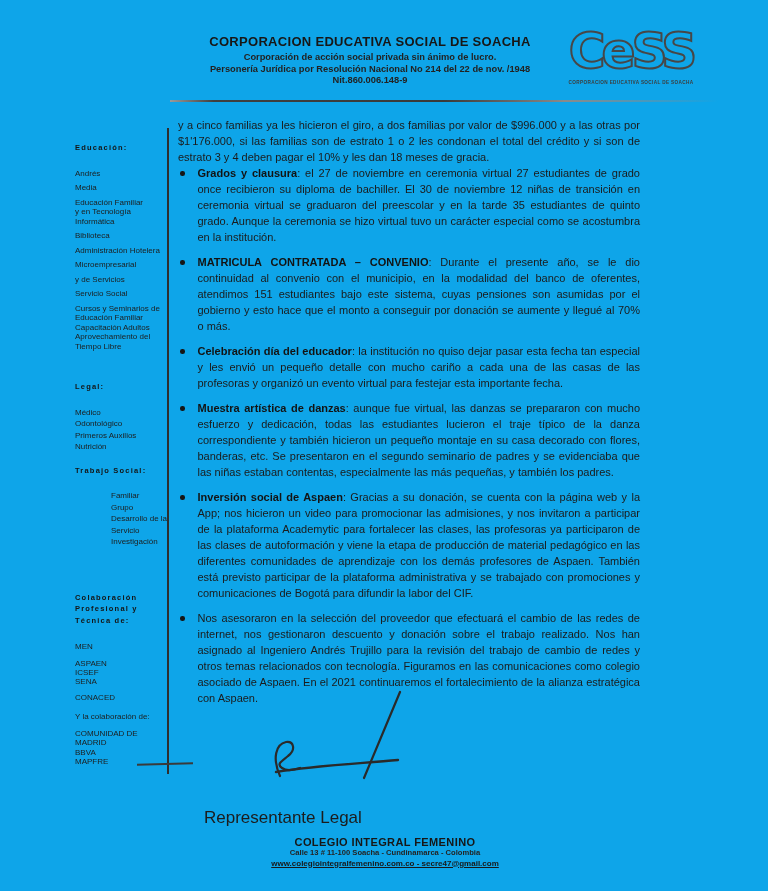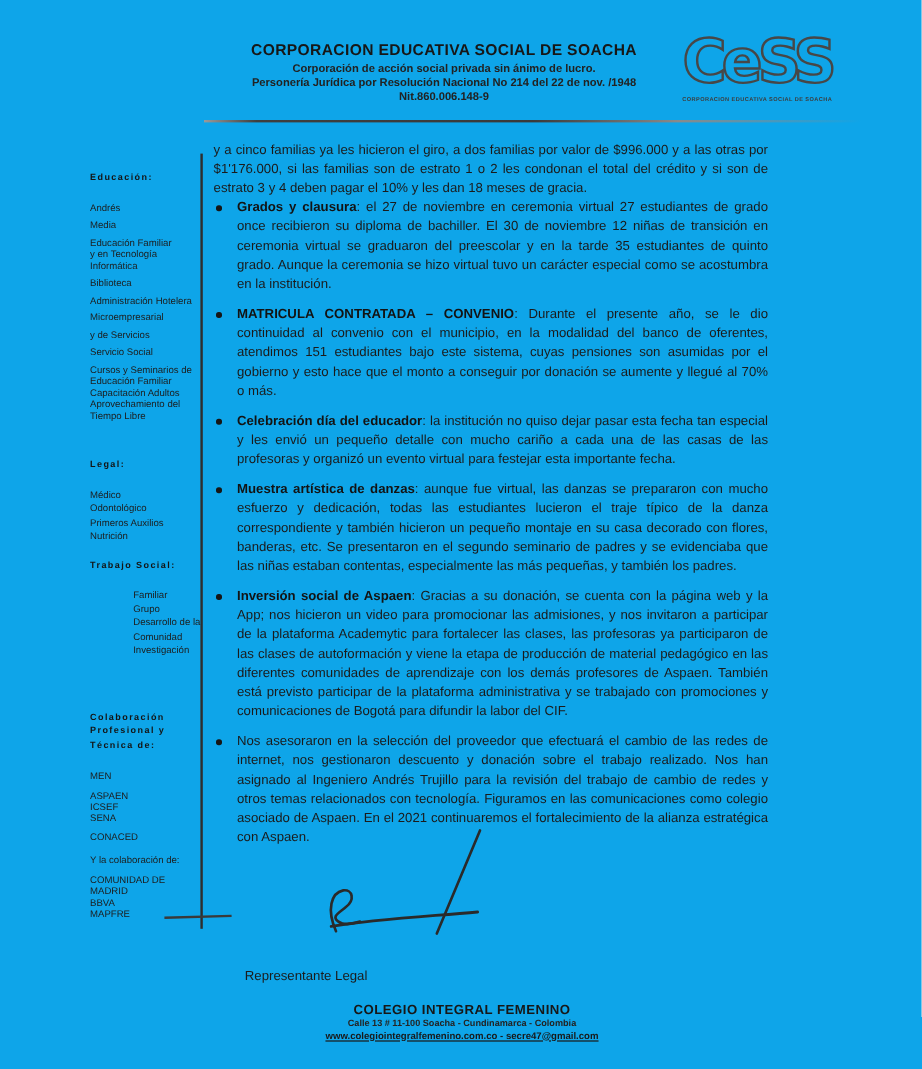--- a/index.html
+++ b/index.html
@@ -37,21 +37,21 @@
   .main p{margin:0;font-size:11px;line-height:16px;text-align:justify;color:#1b1b1b;}
   .intro{margin-left:15px;margin-bottom:9px;}
   .bullet{display:flex;margin-bottom:9px;}
   .bullet::before{content:"";flex:0 0 auto;width:4.5px;height:4.5px;border-radius:50%;
     background:#161616;margin:6px 0 0 2px;}
   .bullet .btext{margin-left:13px;flex:1;}
   .bullet b{font-weight:bold;color:#131313;}
   
   .sig-svg{position:absolute;left:242px;top:688px;}
   .signatory-name{position:absolute;left:196px;top:789px;font-size:14.5px;color:#161616;letter-spacing:.2px;}
-  .signatory-role{position:absolute;left:204px;top:808px;font-size:11px;color:#1c1c1c;}
+  .signatory-role{position:absolute;left:204px;top:808px;font-size:17px;color:#1c1c1c;}
   .scan-mark{position:absolute;left:137px;top:763px;width:56px;height:2px;background:#3a3a3a;transform:rotate(-1.5deg);}
   
   .footer{position:absolute;left:185px;top:836px;width:400px;text-align:center;}
   .footer-school{font-size:11px;font-weight:bold;letter-spacing:.4px;color:#171717;}
   .footer-line{font-size:7.6px;font-weight:bold;line-height:9.5px;color:#242424;}
   .footer-web{font-size:8px;font-weight:bold;text-decoration:underline;color:#191919;margin-top:1px;}
 </style>
 </head>
 <body>
 
@@ -101,21 +101,21 @@
       <div class="item">Odontológico</div>
       <div class="item">Primeros Auxilios</div>
       <div class="item">Nutrición</div>
     </div>
 
     <div class="side-section s3">
       <div class="side-heading">Trabajo Social:</div>
       <div class="item">Familiar</div>
       <div class="item">Grupo</div>
       <div class="item">Desarrollo de la</div>
-      <div class="item">Comunidad</div>
+      <div class="item">Servicio</div>
       <div class="item">Investigación</div>
     </div>
 
     <div class="side-section s4">
       <div class="side-heading">Colaboración
 Profesional y
 Técnica de:</div>
       <div class="item">MEN</div>
       <div class="item tight">ASPAEN
 ICSEF

